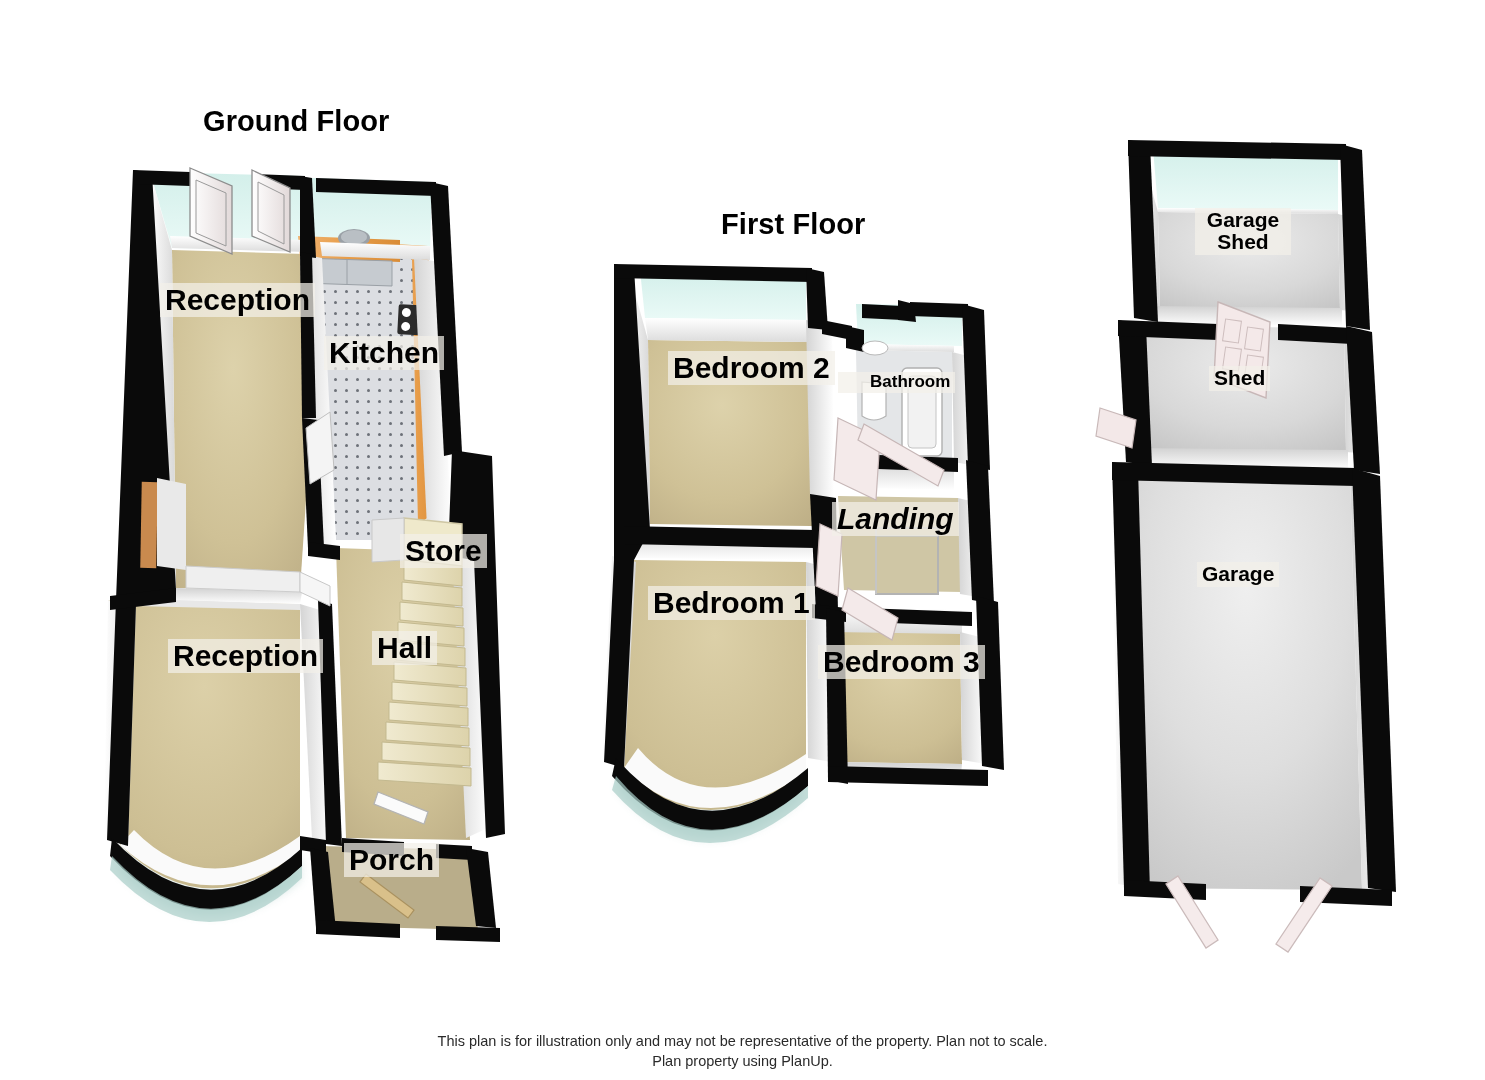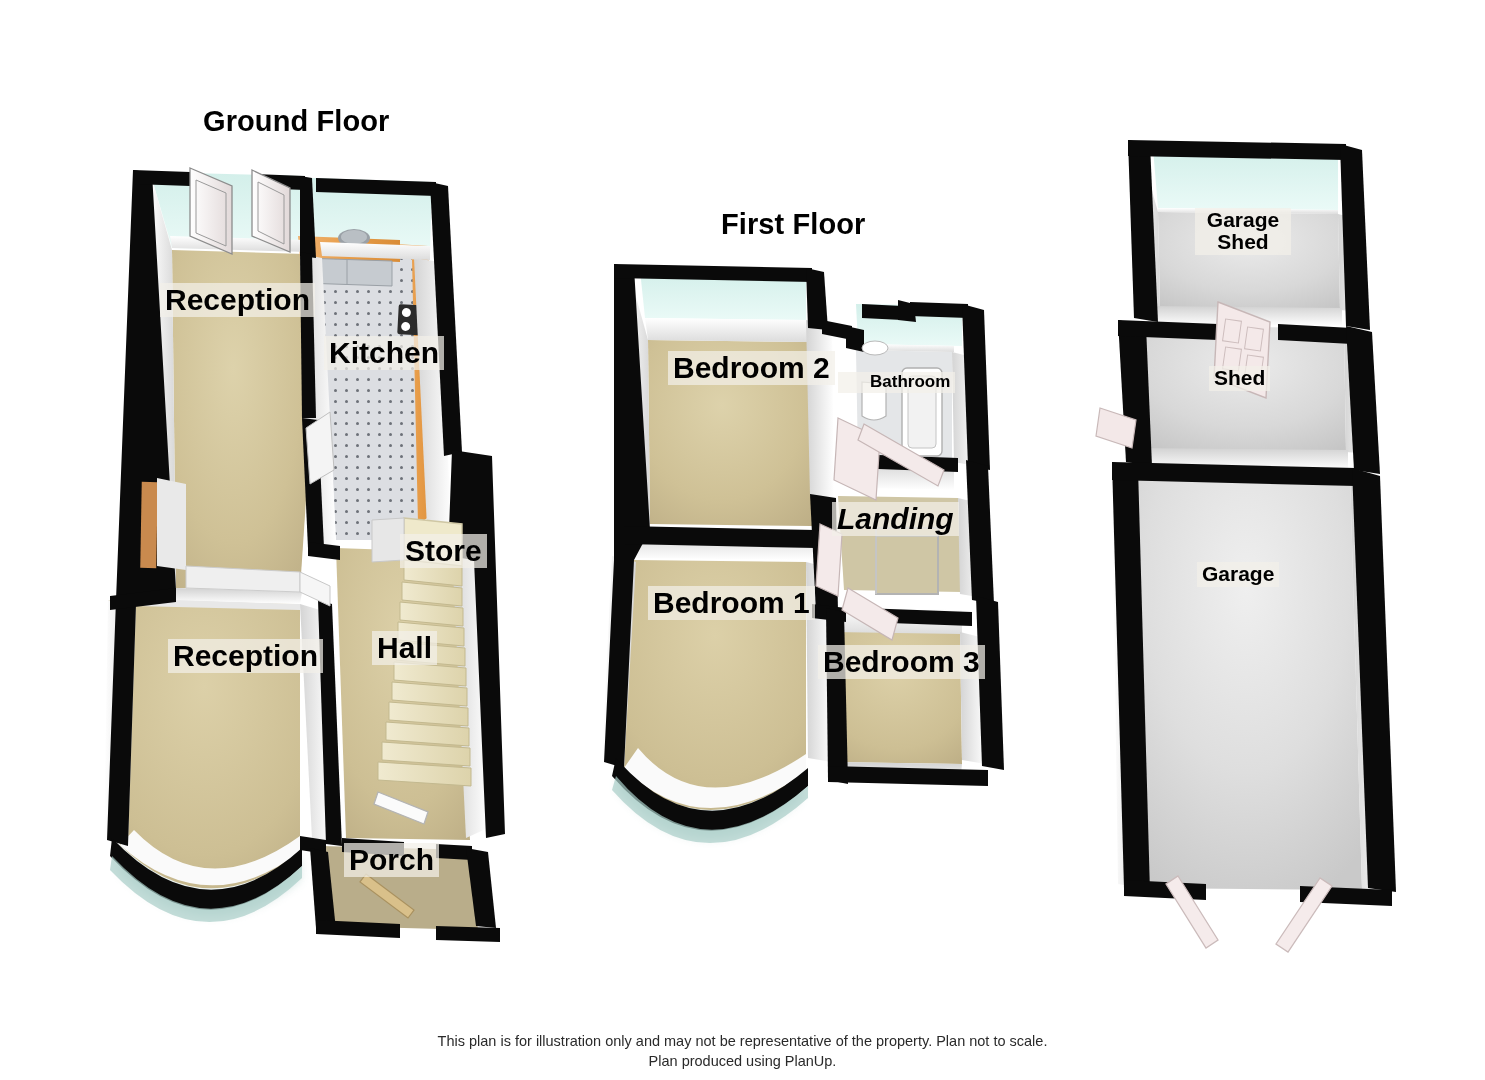--- a/index.html
+++ b/index.html
@@ -401,16 +401,16 @@
   <div class="room-label lbl-md lbl-center" style="left:1195px; top:208px; width:96px;">
     <span>Garage</span><br>
     <span>Shed</span>
   </div>
   <div class="room-label lbl-md" style="left:1209px; top:366px;">Shed</div>
   <div class="room-label lbl-md" style="left:1197px; top:562px;">Garage</div>
 
   
   <div id="footer">
     <div>This plan is for illustration only and may not be representative of the property. Plan not to scale.</div>
-    <div>Plan produced using PlanUp.</div>
+    <div>Plan property using PlanUp.</div>
   </div>
 
 </div>
 
 </body></html>

